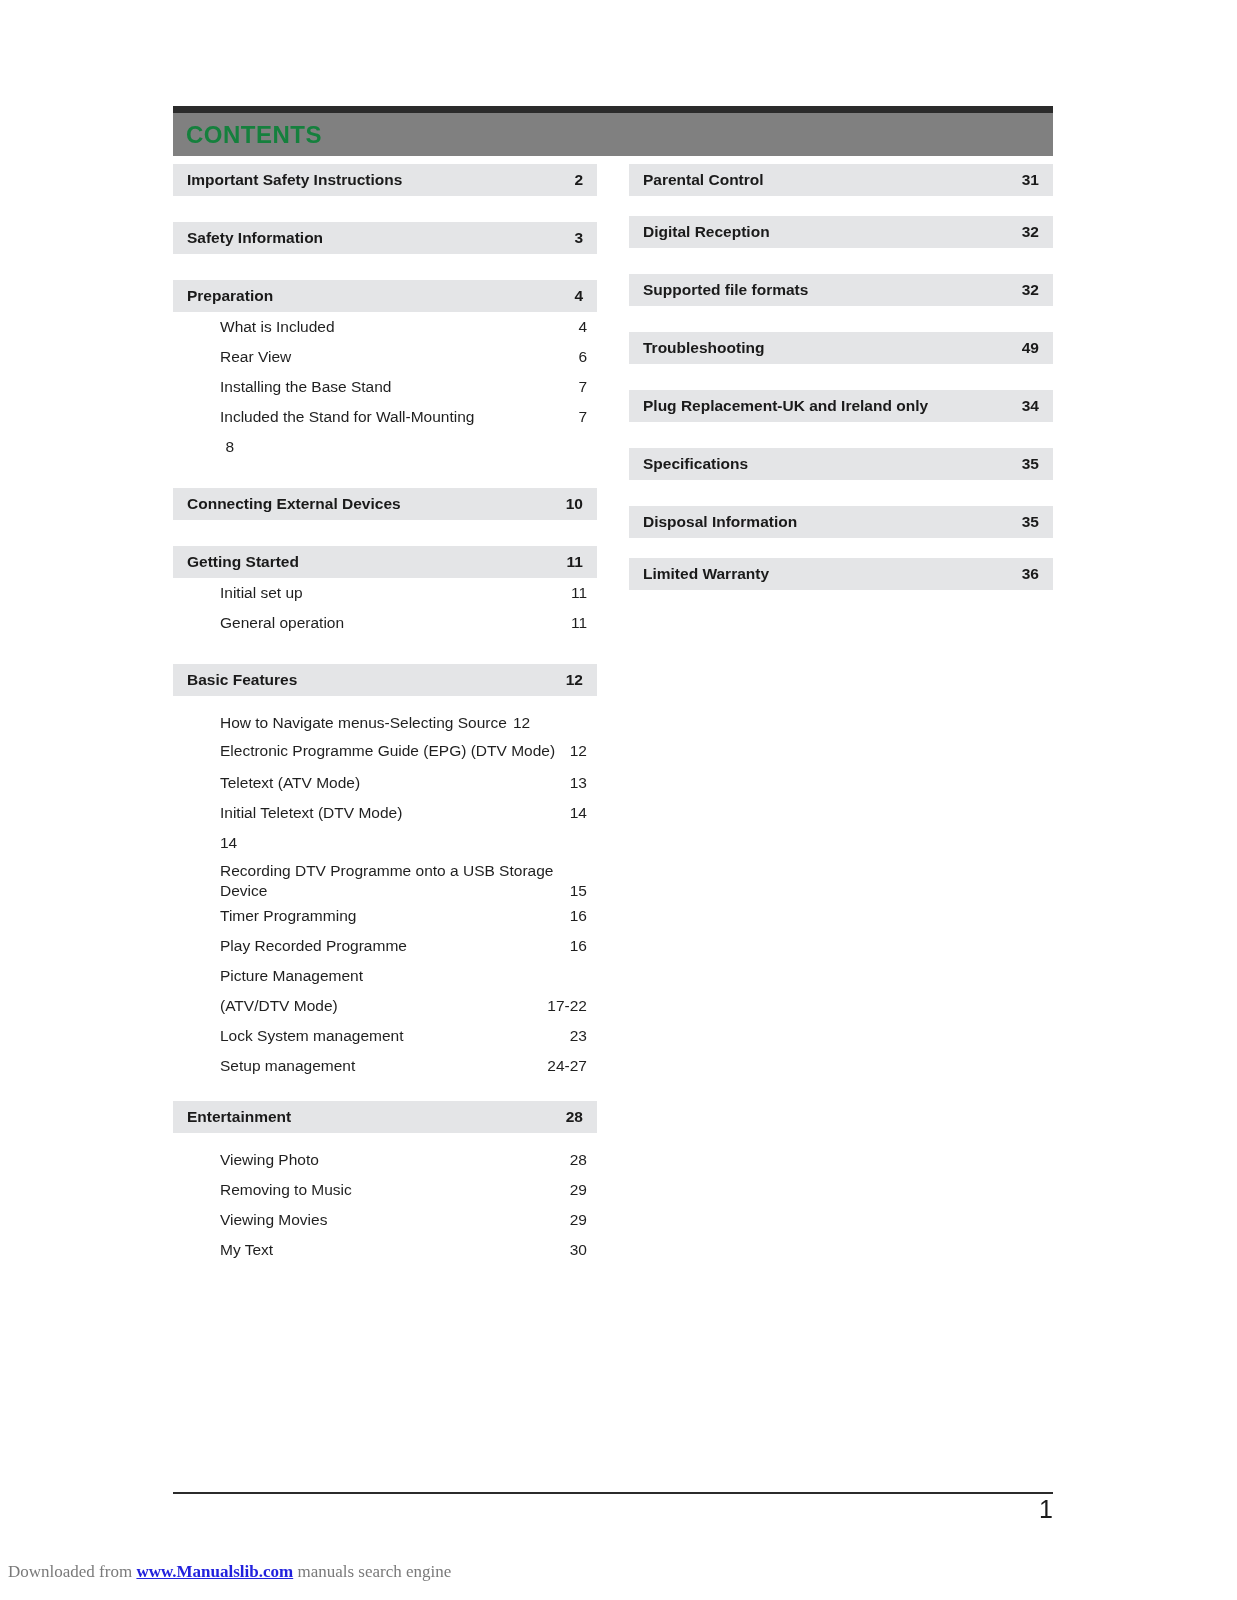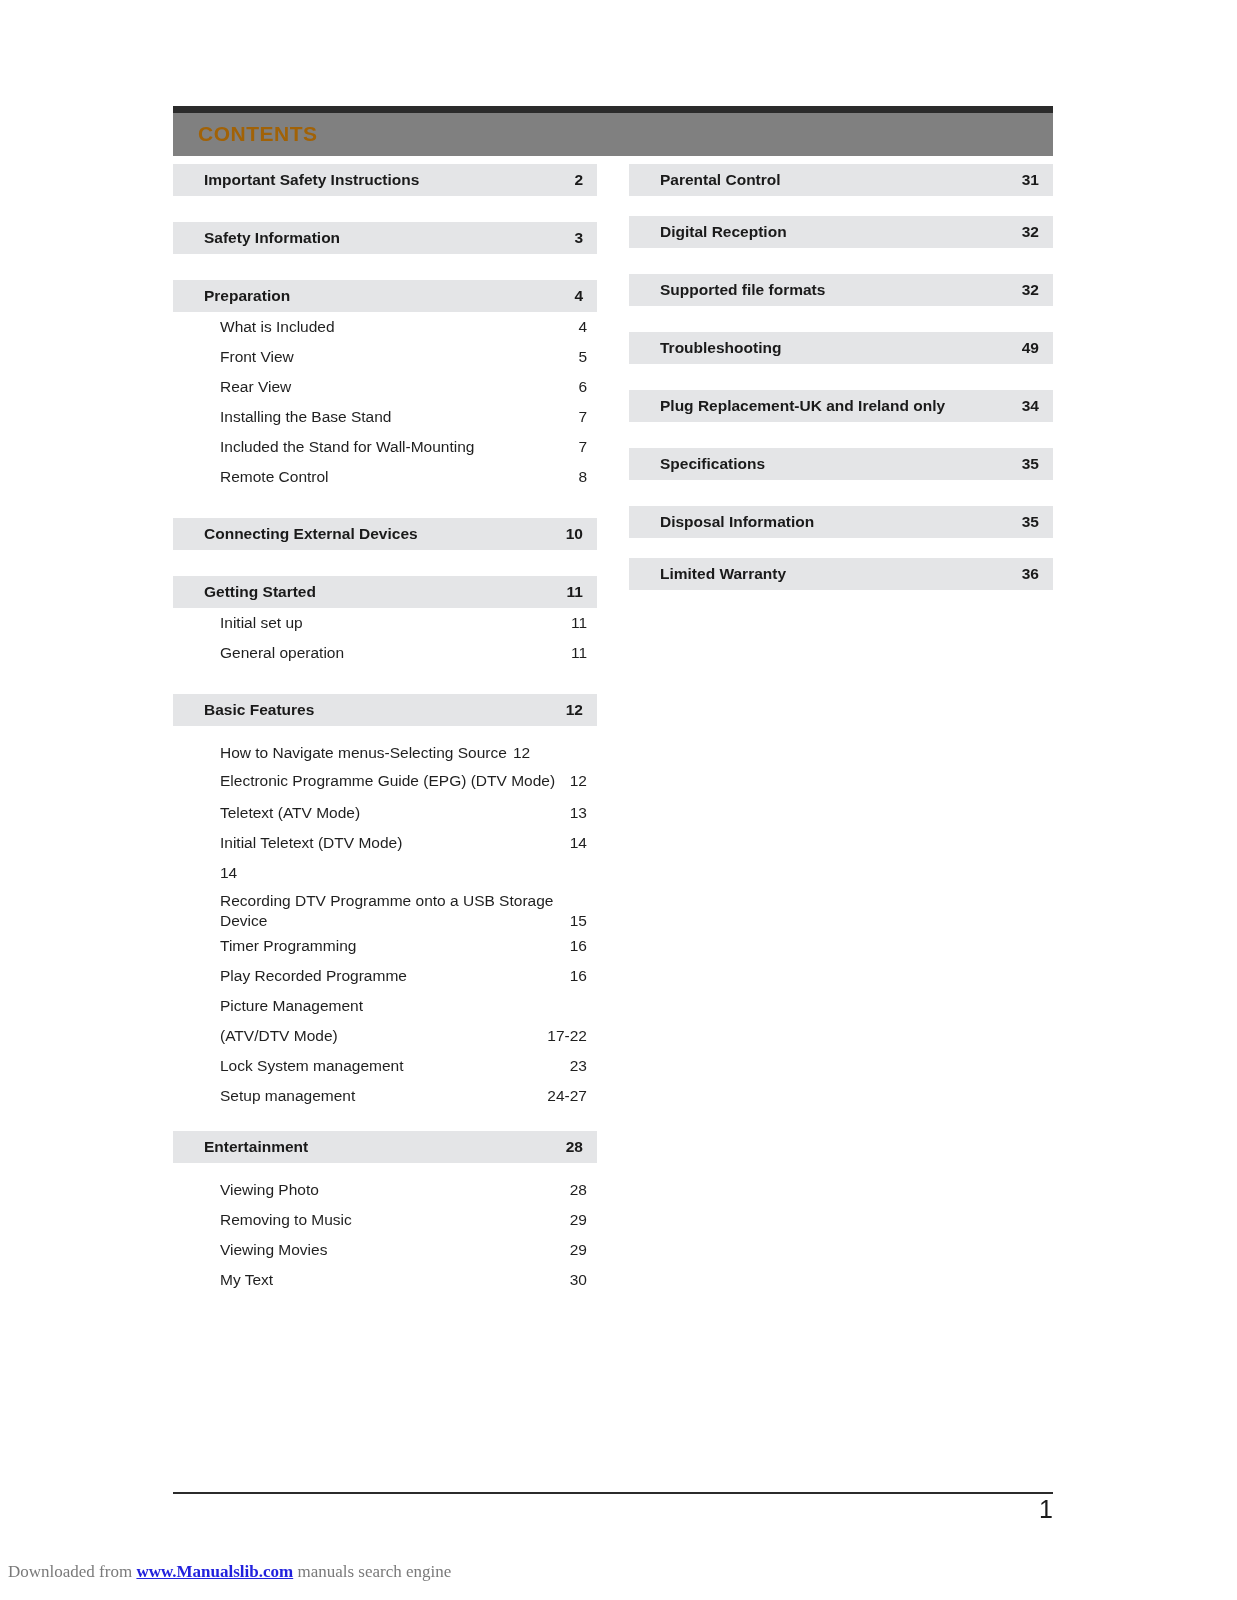--- a/index.html
+++ b/index.html
@@ -40,25 +40,25 @@
   }
   .header-band {
     position: absolute;
     left: 0; top: 7px;
     width: 880px;
     height: 43px;
     background: #808080;
   }
   .header-title {
     position: absolute;
-    left: 25px;
+    left: 13px;
     top: 17px;
-    font-size: 21px;
+    font-size: 24px;
     font-weight: bold;
-    color: #a16207;
+    color: #15803d;
     letter-spacing: 0.5px;
     line-height: 1;
     z-index: 5;
   }
 
   
   .col-left {
     position: absolute;
     left: 173px;
     top: 164px;
@@ -80,21 +80,20 @@
     align-items: center;
     box-sizing: border-box;
   }
   .sec .sec-label {
     font-size: 15.5px;
     font-weight: bold;
     color: #1a1a1a;
     padding-left: 14px;
     flex: 1 1 auto;
     white-space: nowrap;
-    margin-left: 17px;
   }
   .sec .sec-page {
     font-size: 15.5px;
     font-weight: bold;
     color: #1a1a1a;
     padding-right: 14px;
     flex: 0 0 auto;
   }
 
   
@@ -210,37 +209,32 @@
     <div class="sec">
       <span class="sec-label">Preparation</span>
       <span class="sec-page">4</span>
     </div>
 
     <div class="sub">
       <span class="sub-label">What is Included</span>
       <span class="sub-page">4</span>
     </div>
     <div class="sub">
-      <span class="sub-label">Front View</span>
-      <span class="sub-page">5</span>
-    </div>
-    <div class="sub">
       <span class="sub-label">Rear View</span>
       <span class="sub-page">6</span>
     </div>
     <div class="sub">
       <span class="sub-label">Installing the Base Stand</span>
       <span class="sub-page">7</span>
     </div>
     <div class="sub">
       <span class="sub-label">Included the Stand for Wall-Mounting</span>
       <span class="sub-page">7</span>
     </div>
     <div class="sub">
-      <span class="sub-label">Remote Control</span>
       <span class="sub-page">8</span>
     </div>
 
     <div class="gap-l"></div>
 
     <div class="sec">
       <span class="sec-label">Connecting External Devices</span>
       <span class="sec-page">10</span>
     </div>
     <div class="gap-l"></div>

